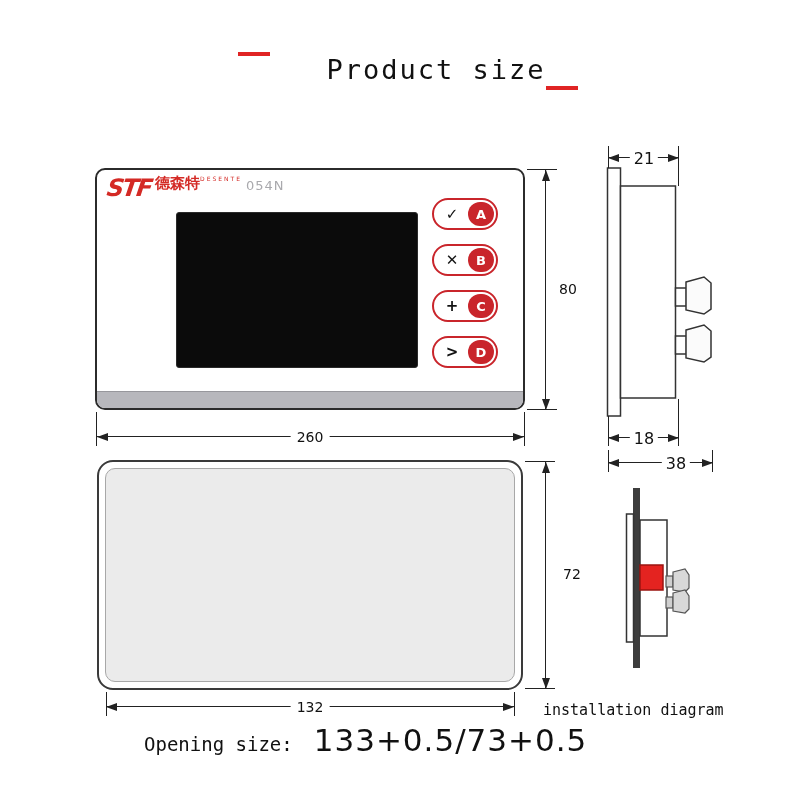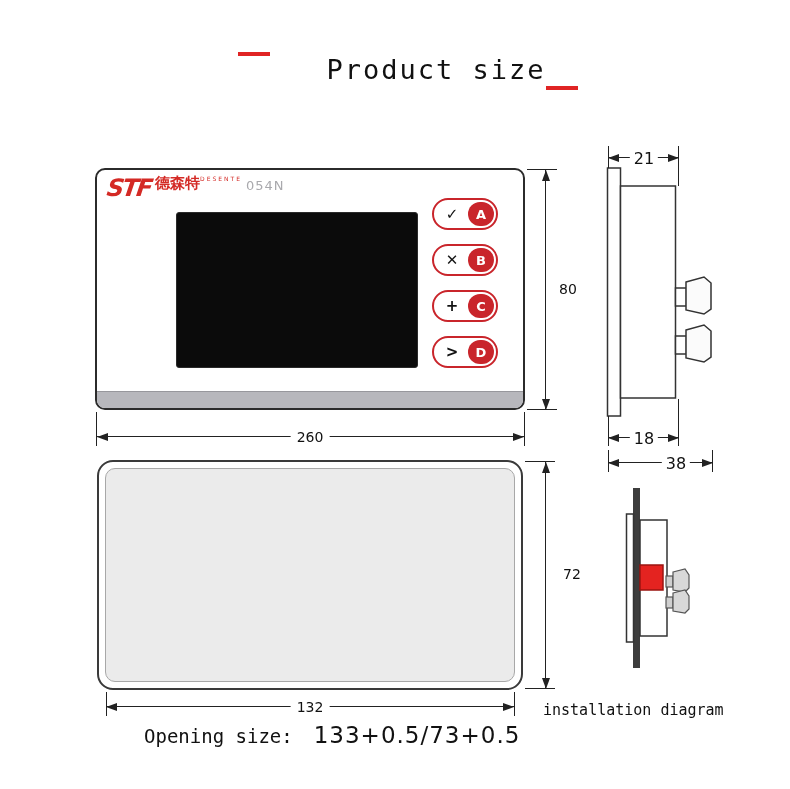--- a/index.html
+++ b/index.html
@@ -58,21 +58,21 @@
 
   
   .sideview{position:absolute;left:600px;top:158px;width:120px;height:262px;}
   .installview{position:absolute;left:598px;top:480px;width:132px;height:210px;}
   .caption{position:absolute;left:543px;top:701px;width:244px;
            font-family:"DejaVu Sans Mono","Liberation Mono",monospace;font-size:15px;color:#111;}
 
   
   .opening{position:absolute;left:100px;top:722px;display:flex;align-items:baseline;gap:21px;margin-left:44px;}
   .olabel{font-family:"DejaVu Sans Mono","Liberation Mono",monospace;font-size:19px;}
-  .ovalue{font-size:23px;letter-spacing:1px;}
+  .ovalue{font-size:31px;letter-spacing:1px;}
 </style>
 </head>
 <body>
 
 <div class="canvas">
 
   <span class="mark" style="left:238px;top:52px"></span>
   <span class="mark" style="left:546px;top:86px"></span>
   <div class="title">Product size</div>
 

